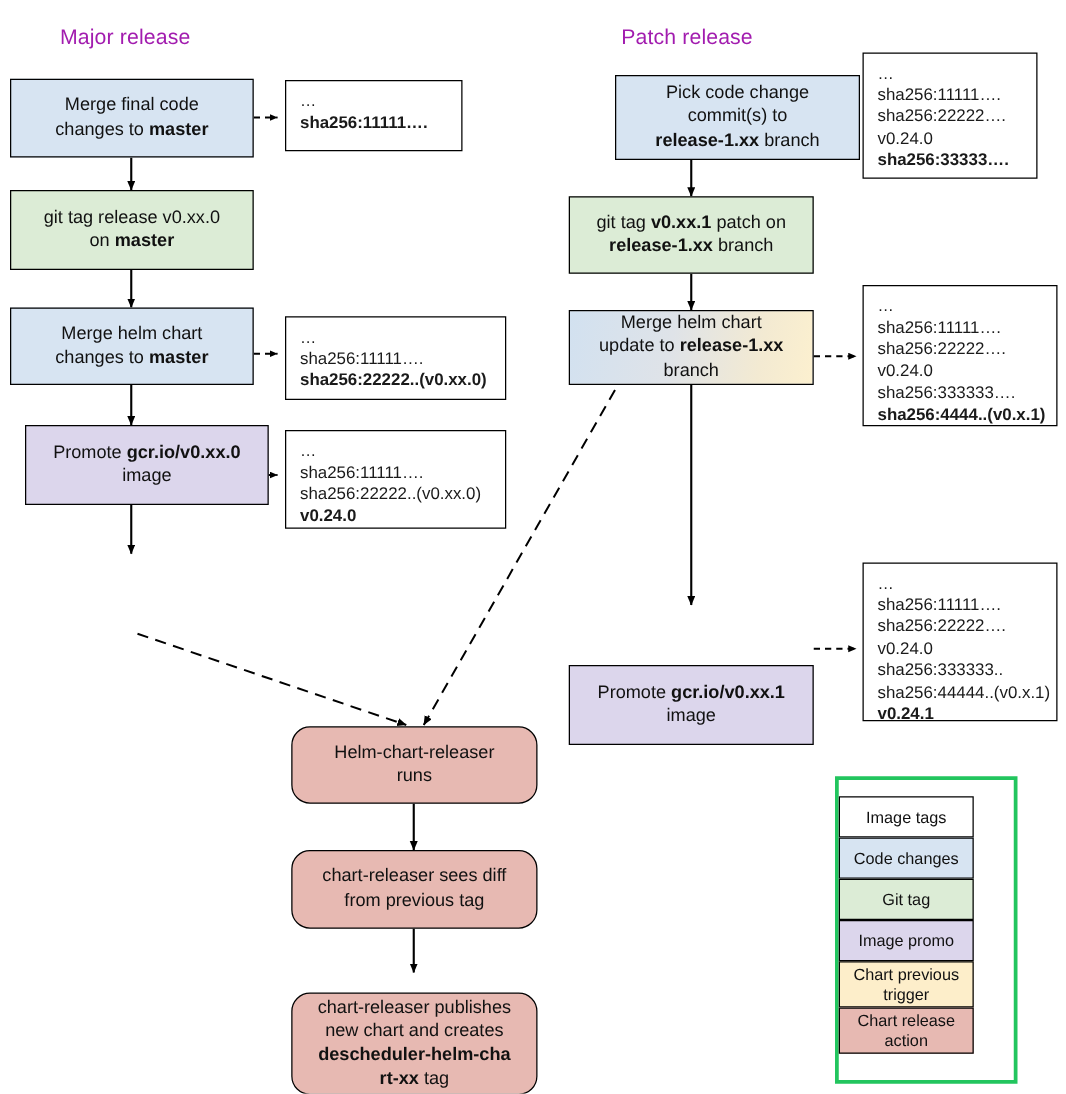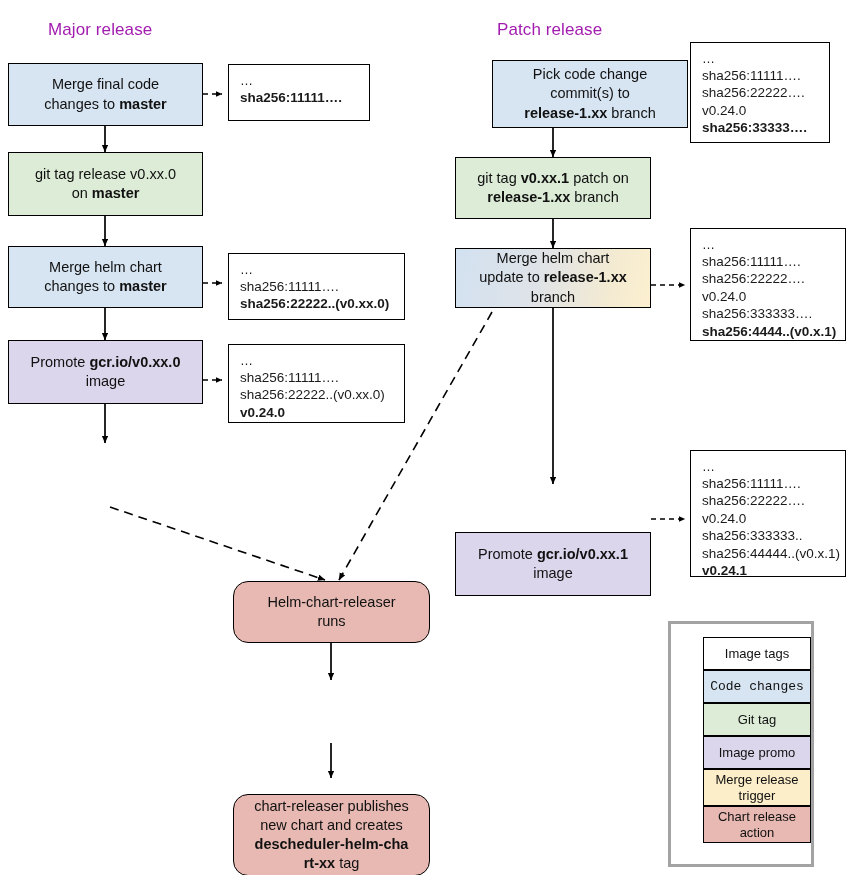--- a/index.html
+++ b/index.html
@@ -65,25 +65,25 @@
     justify-content: flex-start;
   }
   .tagbox .line { white-space: nowrap; }
   .tagbox .line.b { font-weight: bold; }
   .tagbox .line.dots { letter-spacing: 1.5px; font-size: 13px; line-height: 1.0; padding-bottom: 2px;}
 
   
   #legend {
     position: absolute;
     box-sizing: border-box;
-    border: 3px solid #a3a3a3;
+    border: 3px solid #22c55e;
     background: #ffffff;
     display: flex;
     flex-direction: column;
-    align-items: flex-end;
+    align-items: flex-start;
     padding-top: 13px;
   }
   .legend-item {
     box-sizing: border-box;
     width: 108px;
     border: 1.5px solid #000000;
     font-size: 13px;
     line-height: 1.18;
     text-align: center;
     color: #111111;
@@ -161,21 +161,21 @@
   </div>
 
   <div class="node n-green" style="left:8px; top:152px; width:195px; height:64px;">
     <span class="txt">git tag release v0.xx.0<br><span>on </span><b>master</b></span>
   </div>
 
   <div class="node n-blue" style="left:8px; top:246px; width:195px; height:62px;">
     <span class="txt">Merge helm chart<br><span>changes to </span><b>master</b></span>
   </div>
 
-  <div class="node n-purple" style="left:8px; top:340px; width:195px; height:64px;">
+  <div class="node n-purple" style="left:20px; top:340px; width:195px; height:64px;">
     <span class="txt"><span>Promote </span><b>gcr.io/v0.xx.0</b><br>image</span>
   </div>
 
 
   <div class="tagbox" style="left:228px; top:64px; width:142px; height:57px;">
       <div class="line dots">…</div>
       <div class="line b">sha256:11111….</div>
     </div>
 
   <div class="tagbox" style="left:228px; top:253px; width:177px; height:67px;">
@@ -231,39 +231,42 @@
       <div class="line">v0.24.0</div>
       <div class="line">sha256:333333..</div>
       <div class="line">sha256:44444..(v0.x.1)</div>
       <div class="line b">v0.24.1</div>
     </div>
 
   <div class="node n-pink" style="left:233px; top:581px; width:197px; height:62px;">
     <span class="txt">Helm-chart-releaser<br>runs</span>
   </div>
 
+  <div class="node n-pink" style="left:233px; top:680px; width:197px; height:63px;">
+    <span class="txt">chart-releaser sees diff<br>from previous tag</span>
+  </div>
 
   <div class="node n-pink" style="left:233px; top:778px; width:197px; height:82px;margin-top:16px;">
     <span class="txt">chart-releaser publishes<br>new chart and creates<br><b>descheduler-helm-cha</b><br><b>rt-xx</b><span> tag</span></span>
   </div>
 
   <div id="legend" style="left:668px; top:621px; width:146px; height:246px;">
     <div class="legend-item" style="background:#ffffff; height:33px;">
       <span>Image tags</span>
     </div>
-    <div class="legend-item" style="background:#d7e4f2; height:33px;font-family:Liberation Mono, monospace;">
+    <div class="legend-item" style="background:#d7e4f2; height:33px;">
       <span>Code changes</span>
     </div>
     <div class="legend-item" style="background:#dcecd6; height:33px;">
       <span>Git tag</span>
     </div>
     <div class="legend-item" style="background:#dcd6ec; height:33px;">
       <span>Image promo</span>
     </div>
     <div class="legend-item" style="background:#fdeeca; height:37px;">
-      <span>Merge release trigger</span>
+      <span>Chart previous trigger</span>
     </div>
     <div class="legend-item" style="background:#e7b9b2; height:37px;">
       <span>Chart release action</span>
     </div>
   </div>
 
 </div>
 
 </body></html>

